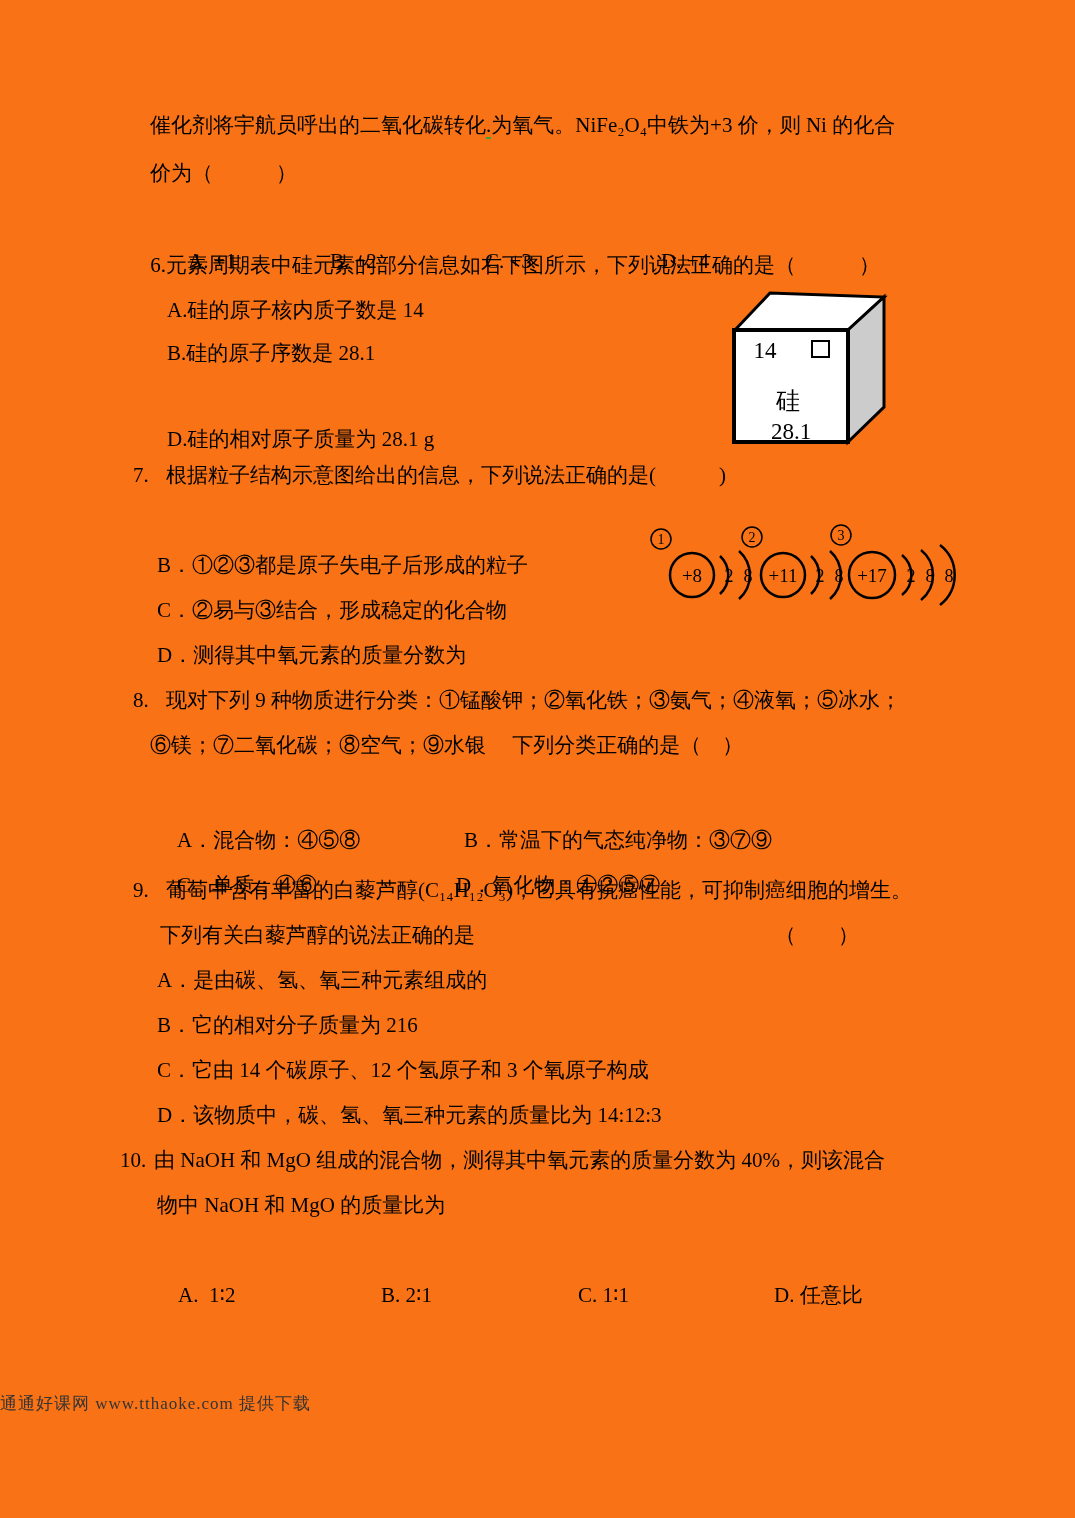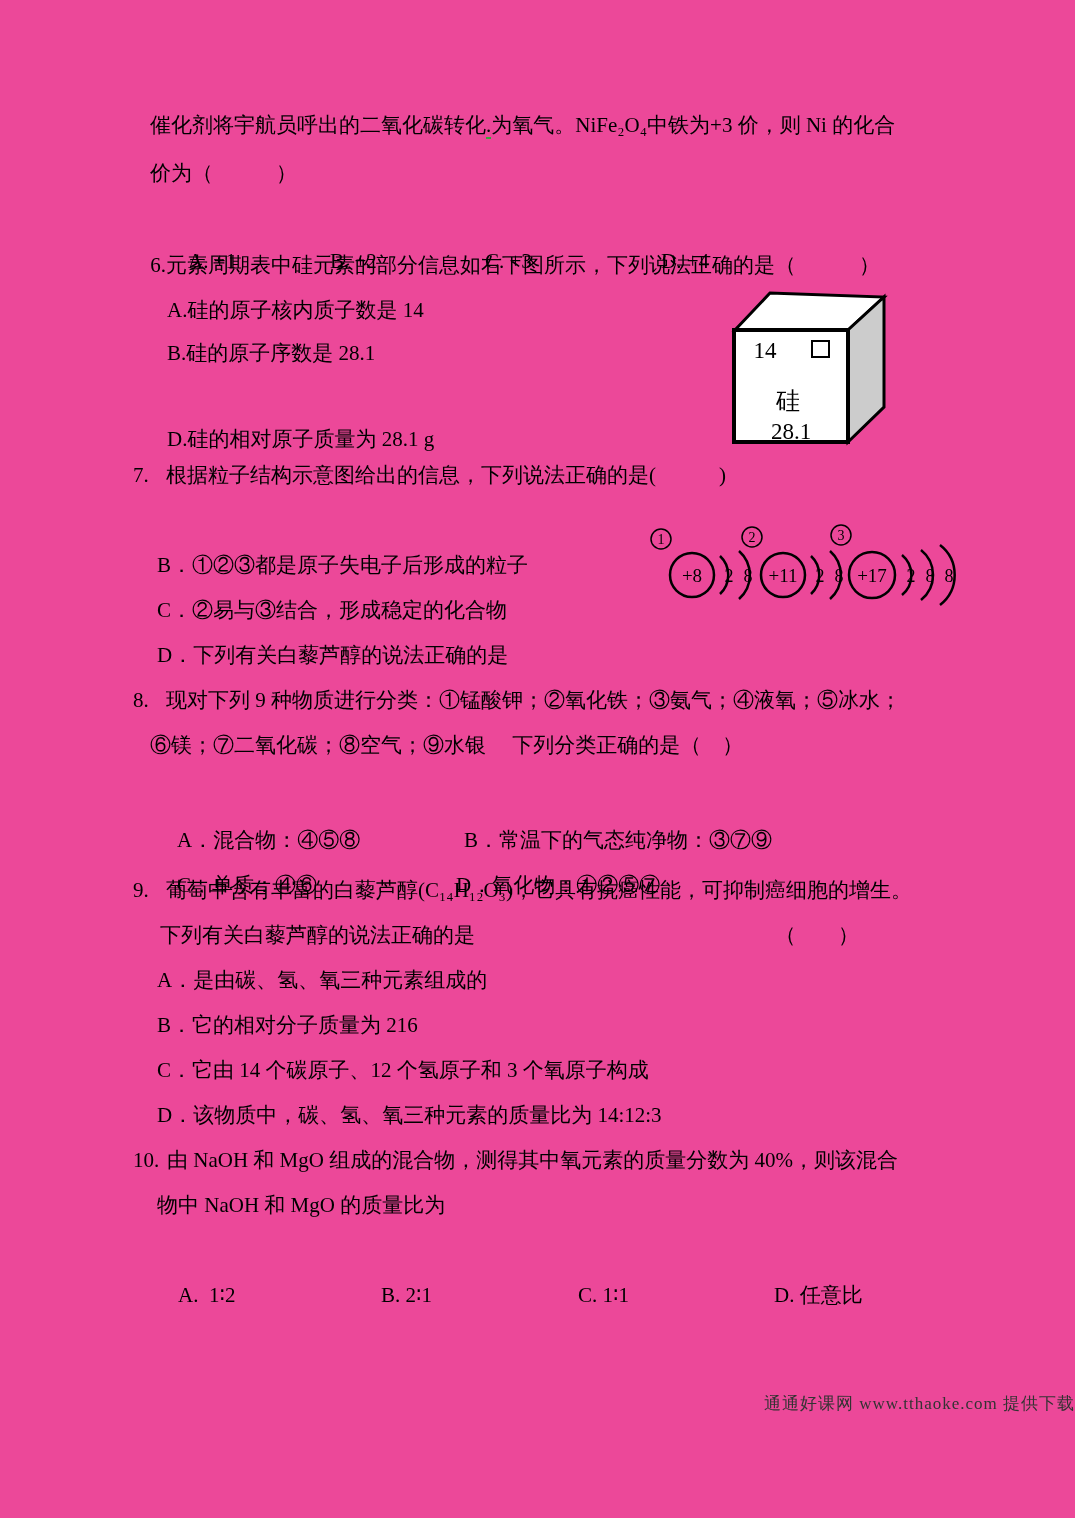--- a/index.html
+++ b/index.html
@@ -1,20 +1,20 @@
 <!DOCTYPE html>
 <html><head>
 <meta charset="utf-8">
 <style>
   html,body {margin:0; padding:0; background:#ffffff;}
   .page {
     position:relative;
     width:1075px;
     height:1518px;
-    background:#ec4899;
+    background:#f97316;
     font-family:"Liberation Serif","DejaVu Serif",serif;
     font-size:21px;
     color:#000;
     overflow:hidden;
   }
   .line {
     position:absolute;
     height:45px;
     line-height:45px;
     white-space:pre;
@@ -24,21 +24,21 @@
   .opt   {display:inline-block;}
   .w142 {width:142px;} .w155 {width:155px;} .w176 {width:176px;}
   .w287 {width:287px;} .w279 {width:279px;}
   .w203 {width:203px;} .w197 {width:197px;} .w196 {width:196px;}
   .abs-paren {position:absolute; left:615px; top:0;}
   .spell-dot {border-bottom:2px solid #3aa33a;}
   .figure {position:absolute;}
   .footer {
     position:absolute;
     top:1392px; left:0; width:100%;
-    text-align:right;
+    text-align:left;
     font-size:17px;
     line-height:24px;
     color:#333;
     letter-spacing:1px;
   }
   svg text {fill:#000; font-family:"Liberation Serif","DejaVu Serif",serif;}
 </style>
 </head>
 <body>
 
@@ -61,21 +61,21 @@
     <rect x="9" y="42" width="114" height="112" fill="#ffffff" stroke="#000000" stroke-width="4"></rect>
     <text x="40" y="70" font-size="23" text-anchor="middle">14</text>
     <rect x="87" y="53" width="17" height="16" fill="none" stroke="#000000" stroke-width="2"></rect>
     <text x="63" y="121" font-size="24" text-anchor="middle">硅</text>
     <text x="66" y="151" font-size="23" text-anchor="middle">28.1</text>
   </svg>
 
   <div class="line" style="top:453px; left:133px;"><span class="qnum">7.</span><span>根据粒子结构示意图给出的信息，下列说法正确的是(　　　)</span></div>
   <div class="line" style="top:543px; left:157px;">B．①②③都是原子失电子后形成的粒子</div>
   <div class="line" style="top:588px; left:157px;">C．②易与③结合，形成稳定的化合物</div>
-  <div class="line" style="top:633px; left:157px;">D．下列有关白藜芦醇的说法正确的是</div>
+  <div class="line" style="top:633px; left:157px;">D．测得其中氧元素的质量分数为</div>
 
   <svg class="figure" style="left:643px; top:523px;" width="322" height="106" viewBox="0 0 322 106">
 
     <g>
       <circle cx="18" cy="16" r="10" fill="none" stroke="#000" stroke-width="1.5"></circle>
       <text x="18" y="21" font-size="14" text-anchor="middle">1</text>
       <circle cx="49" cy="52" r="22" fill="none" stroke="#000" stroke-width="2.5"></circle>
       <text x="49" y="59" font-size="19" text-anchor="middle">+8</text>
       <path d="M77,33 A26,26 0 0 1 77,71" fill="none" stroke="#000" stroke-width="2.5"></path>
       <text x="86" y="59" font-size="18" text-anchor="middle">2</text>
@@ -117,21 +117,21 @@
     <span class="opt w287">A．混合物：④⑤⑧</span><span class="opt">B．常温下的气态纯净物：③⑦⑨</span>
   </div>
 
   <div class="line" style="top:868px; left:133px;"><span class="qnum">9.</span><span>葡萄中含有丰富的白藜芦醇(C₁₄H₁₂O₃)，它具有抗癌性能，可抑制癌细胞的增生。</span></div>
   <div class="line" style="top:913px; left:160px; width:800px;"><span>下列有关白藜芦醇的说法正确的是</span><span class="abs-paren">（　　）</span></div>
   <div class="line" style="top:958px; left:157px;">A．是由碳、氢、氧三种元素组成的</div>
   <div class="line" style="top:1003px; left:157px;">B．它的相对分子质量为 216</div>
   <div class="line" style="top:1048px; left:157px;">C．它由 14 个碳原子、12 个氢原子和 3 个氧原子构成</div>
   <div class="line" style="top:1093px; left:157px;">D．该物质中，碳、氢、氧三种元素的质量比为 14:12:3</div>
 
-  <div class="line" style="top:1138px; left:133px;"><span class="qnumw">10.</span><span>由 NaOH 和 MgO 组成的混合物，测得其中氧元素的质量分数为 40%，则该混合</span></div>
+  <div class="line" style="top:1138px; left:120px;"><span class="qnumw">10.</span><span>由 NaOH 和 MgO 组成的混合物，测得其中氧元素的质量分数为 40%，则该混合</span></div>
   <div class="line" style="top:1183px; left:157px;">物中 NaOH 和 MgO 的质量比为</div>
   <div class="line" style="top:1228px; left:157px;">
     <span class="opt w203">A.  1∶2</span><span class="opt w197">B. 2∶1</span><span class="opt w196">C. 1∶1</span><span class="opt">D. 任意比</span>
   </div>
 
   <div class="footer">通通好课网  www.tthaoke.com  提供下载</div>
 
 </div>
 
 </body></html>

